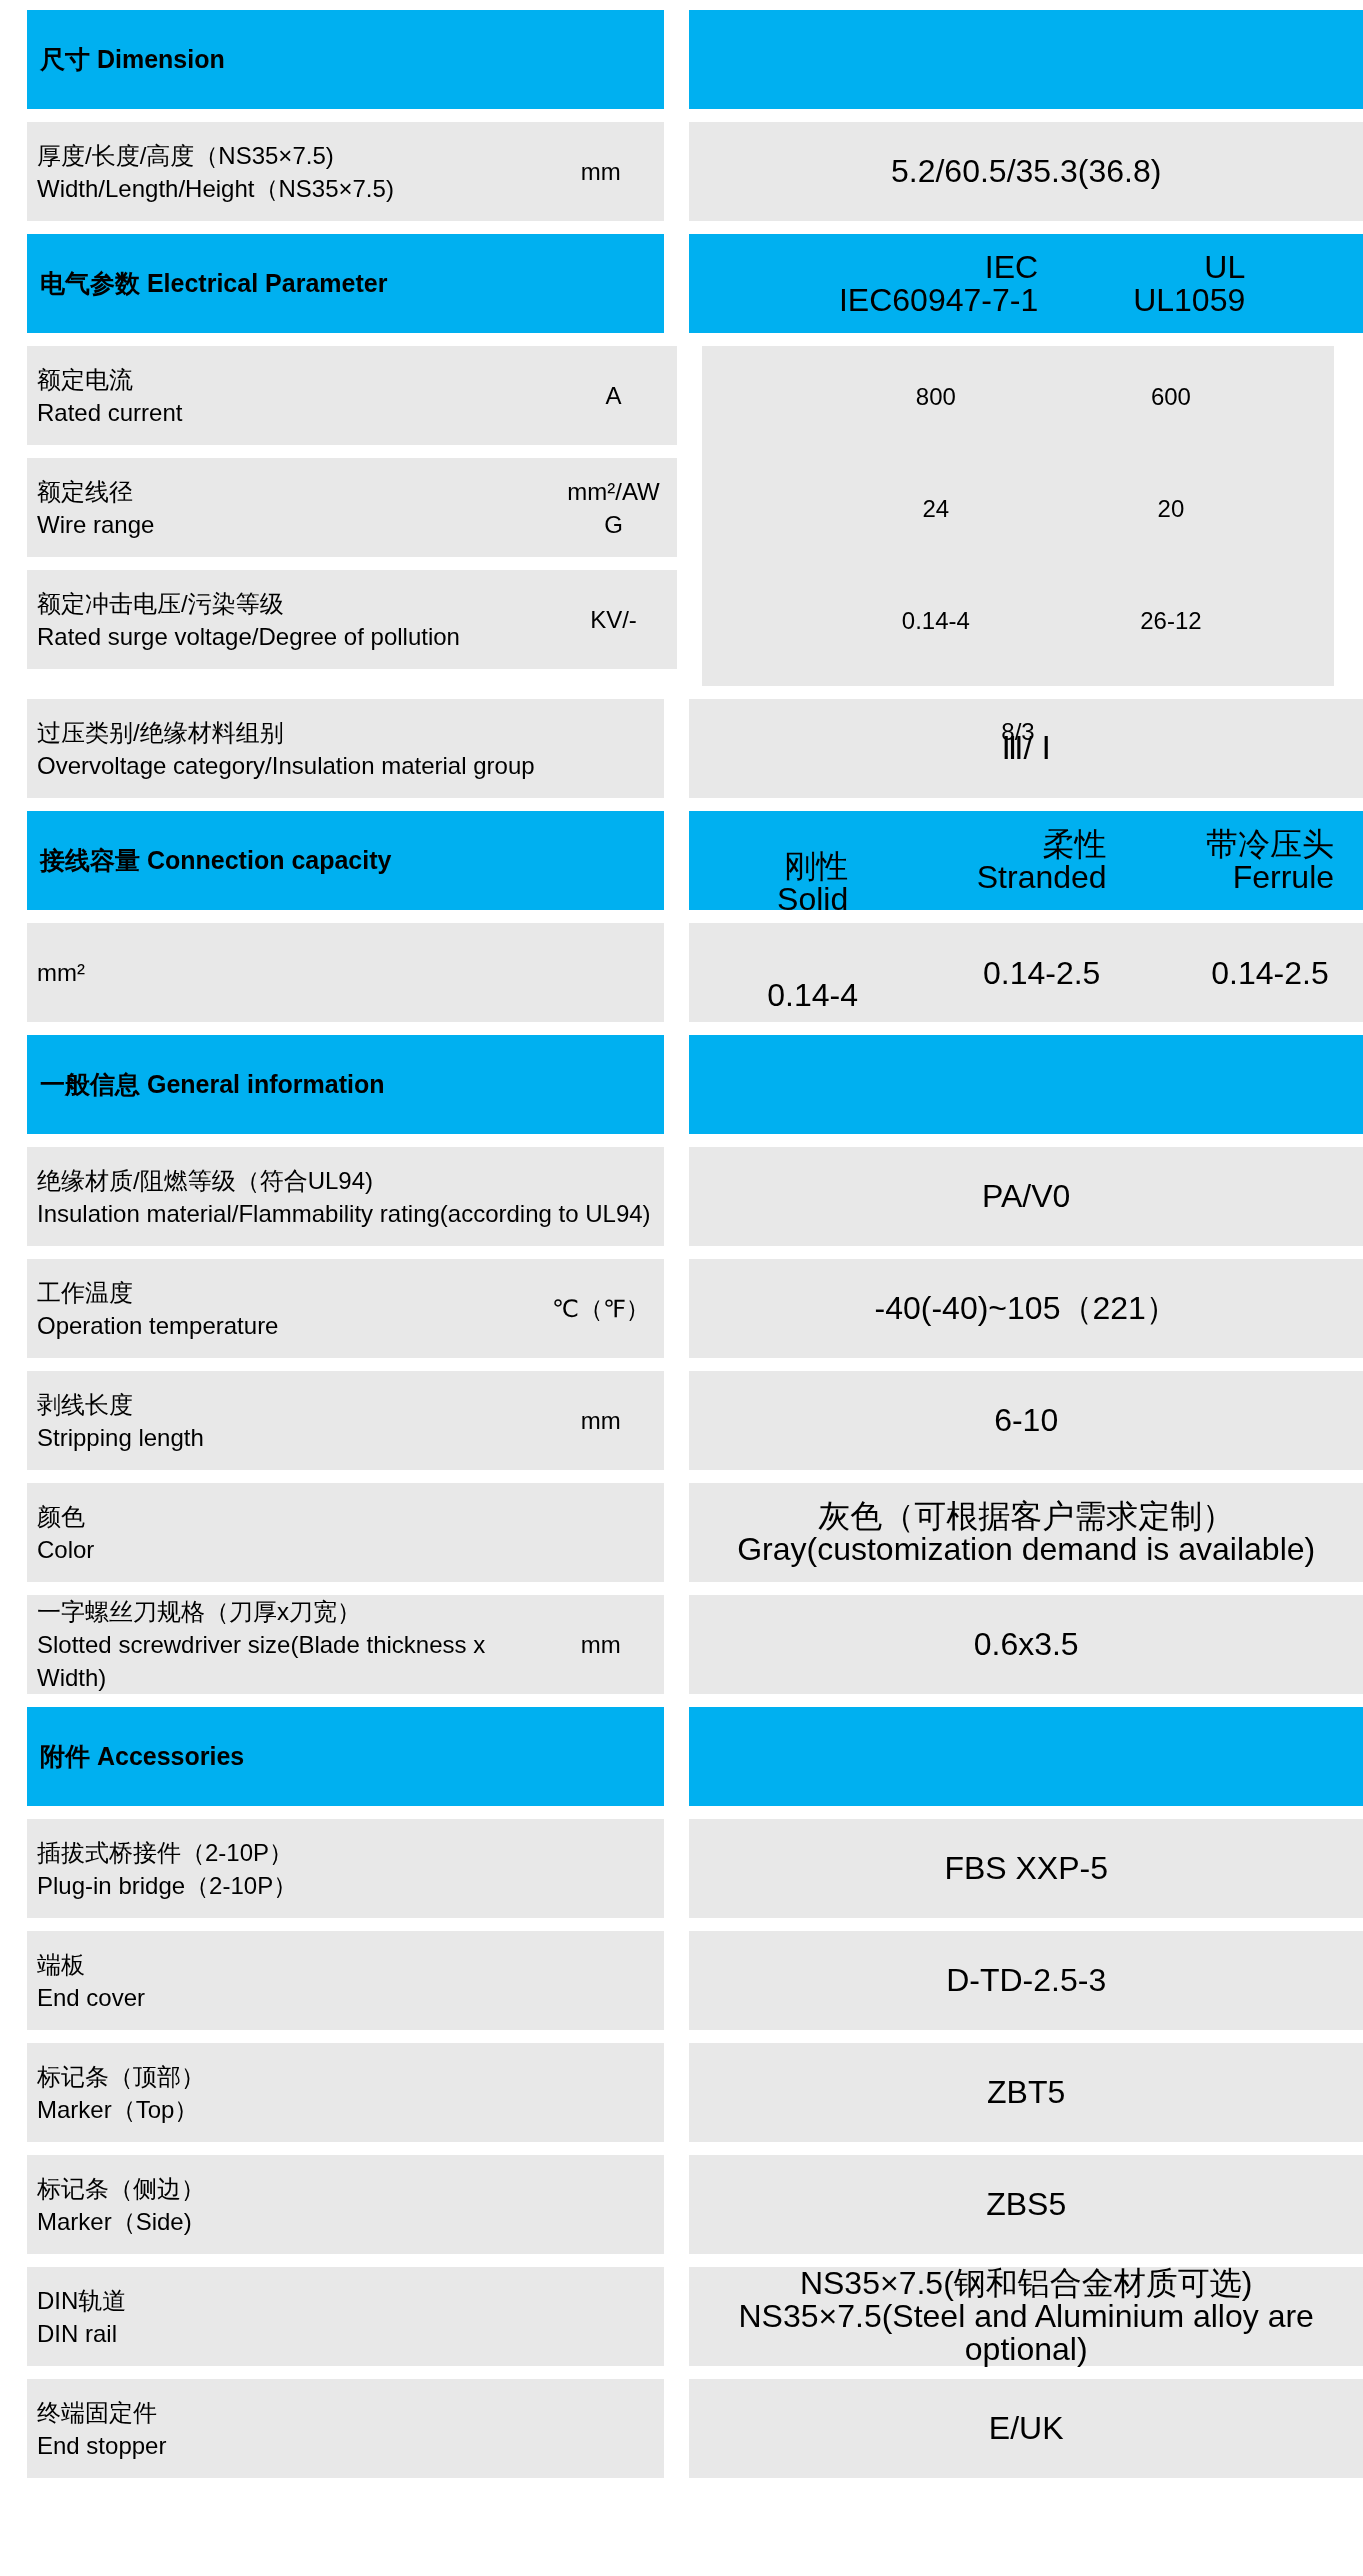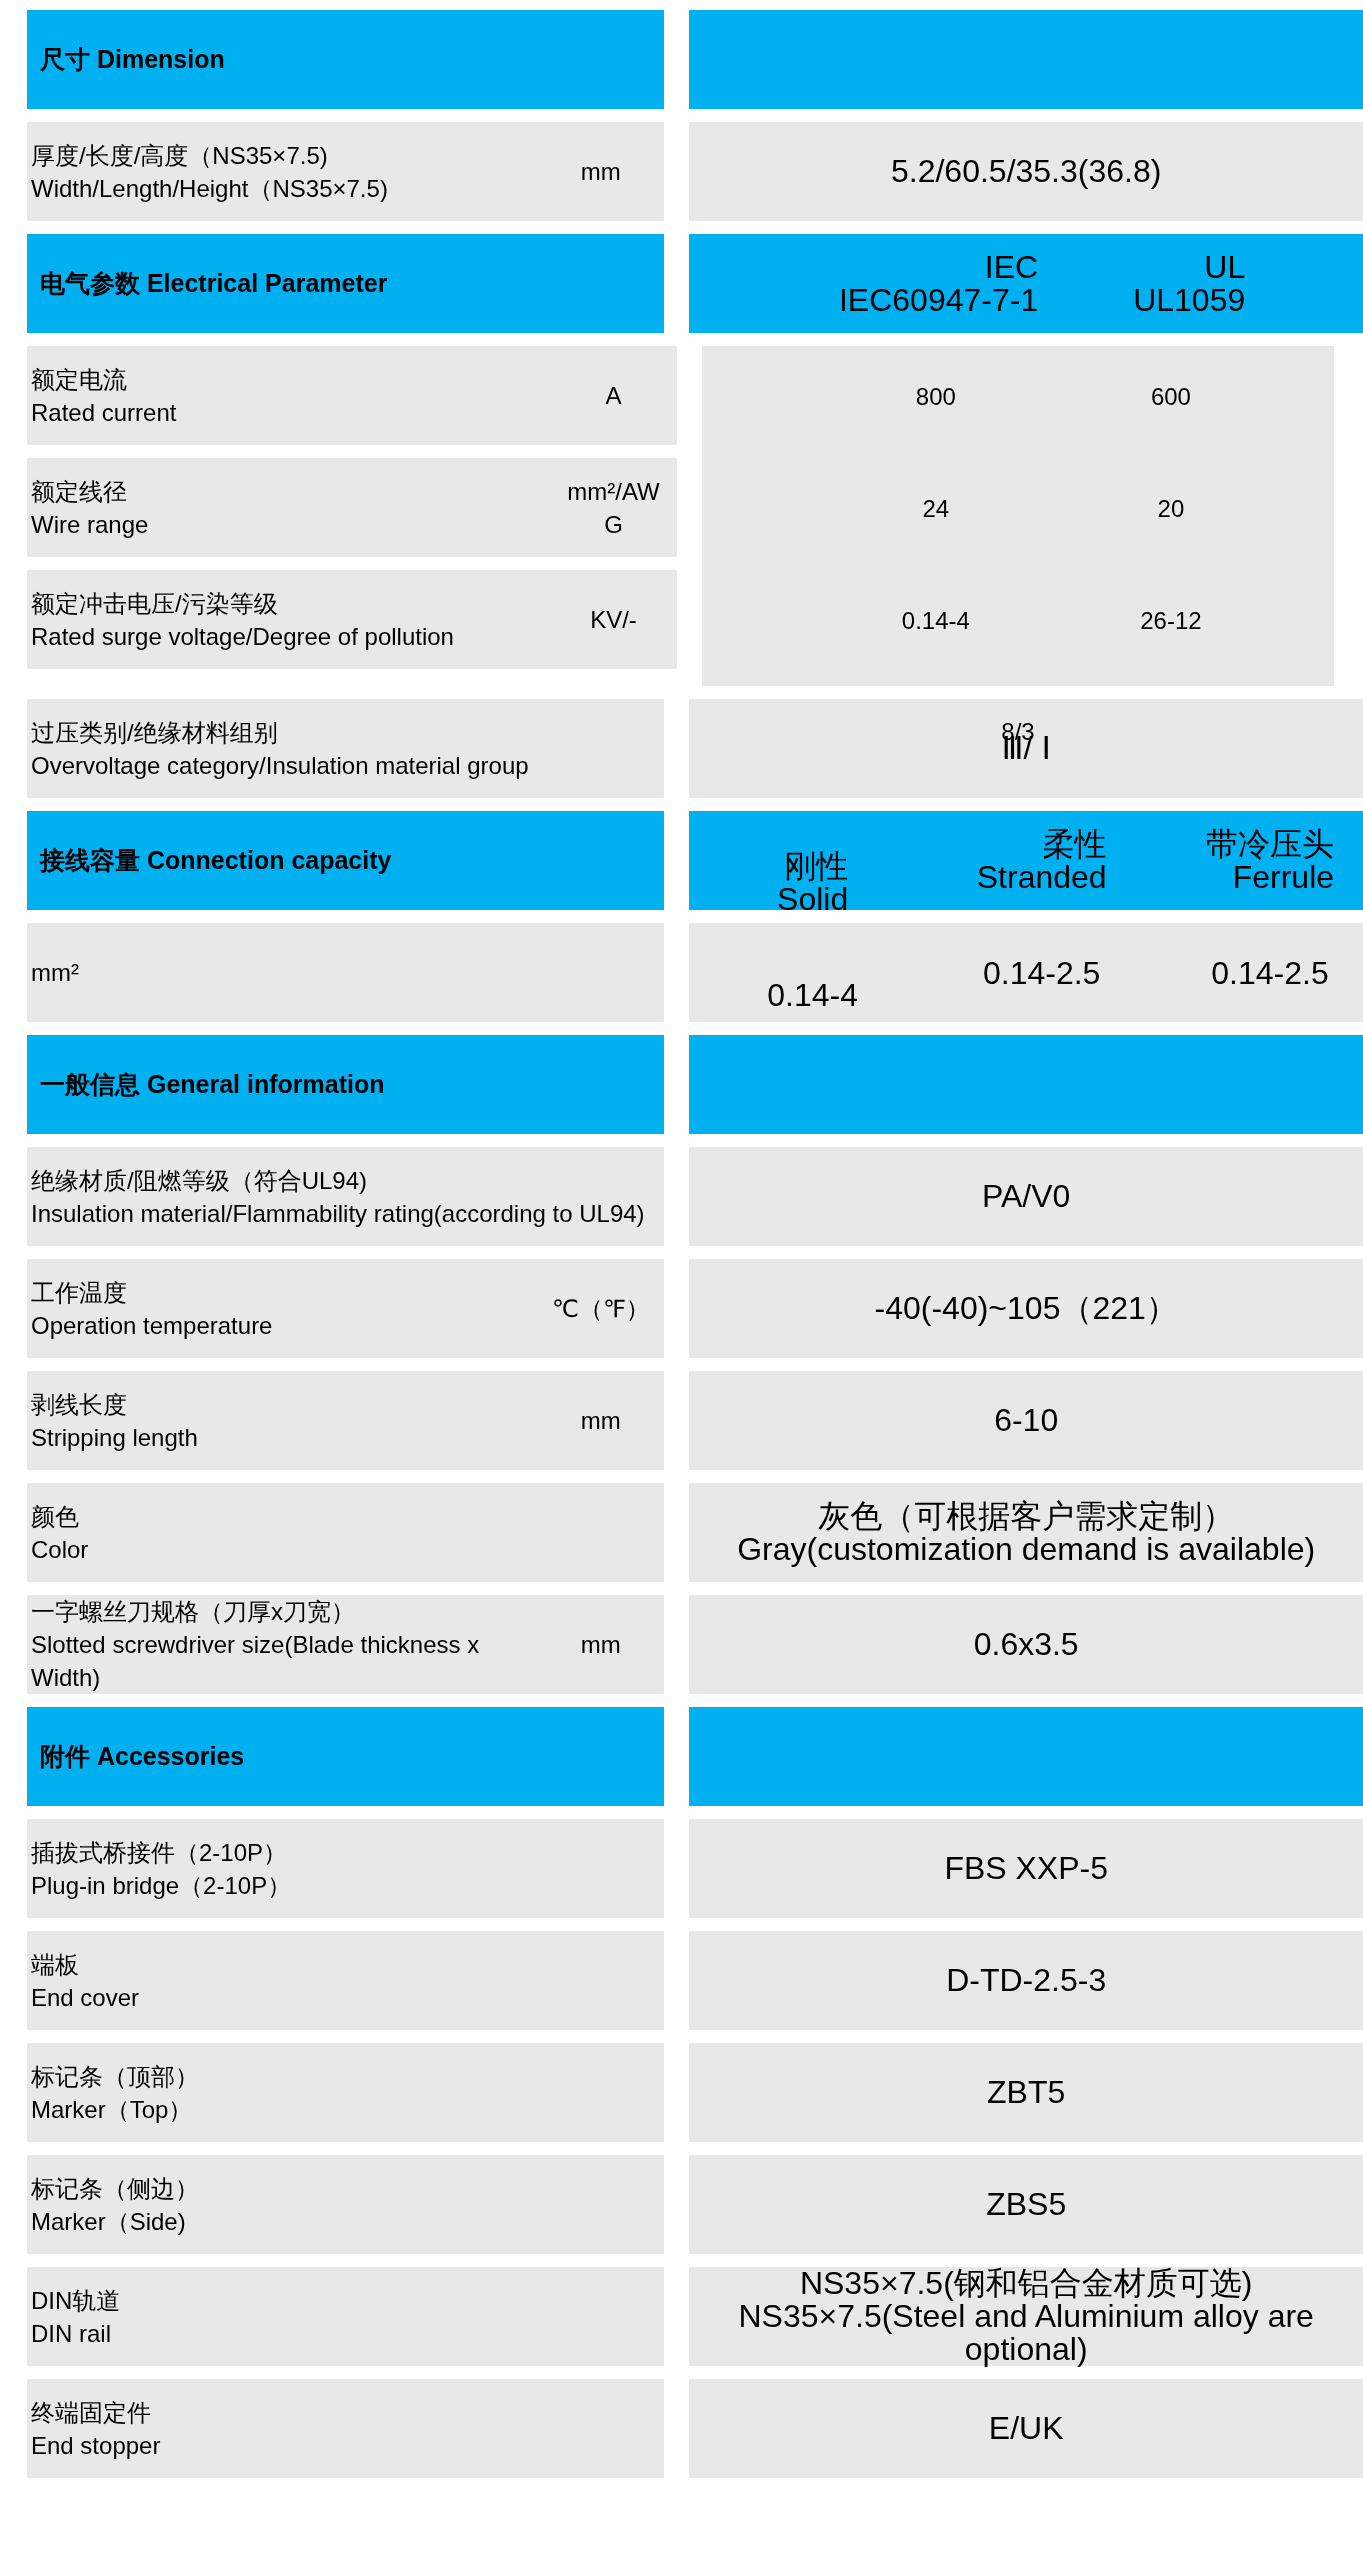--- a/index.html
+++ b/index.html
@@ -6,21 +6,21 @@
   body{
     width:1363px;height:2576px;overflow:hidden;background:#ffffff;
     font-family:"Liberation Sans","DejaVu Sans",sans-serif;color:#000;
   }
   .wrap{padding:10px 0 0 27px;}
   .row{display:flex;margin-bottom:13px;}
   .lcell{
     width:650px;height:99px;background:#e8e8e8;
     display:flex;align-items:center;font-size:24px;line-height:33px;
   }
-  .ltext{flex:1;padding-left:4px;}
+  .ltext{flex:1;padding-left:10px;}
   .unit{
     width:111px;flex:none;text-align:center;word-break:break-all;
     padding-right:8px;
   }
   .rcell{
     width:687px;height:99px;margin-left:25px;background:#e8e8e8;
     display:flex;flex-direction:column;align-items:center;justify-content:center;
     text-align:center;font-size:32px;line-height:33px;
   }
   .hdr .lcell{background:#00b0f0;font-weight:bold;font-size:25px;}

